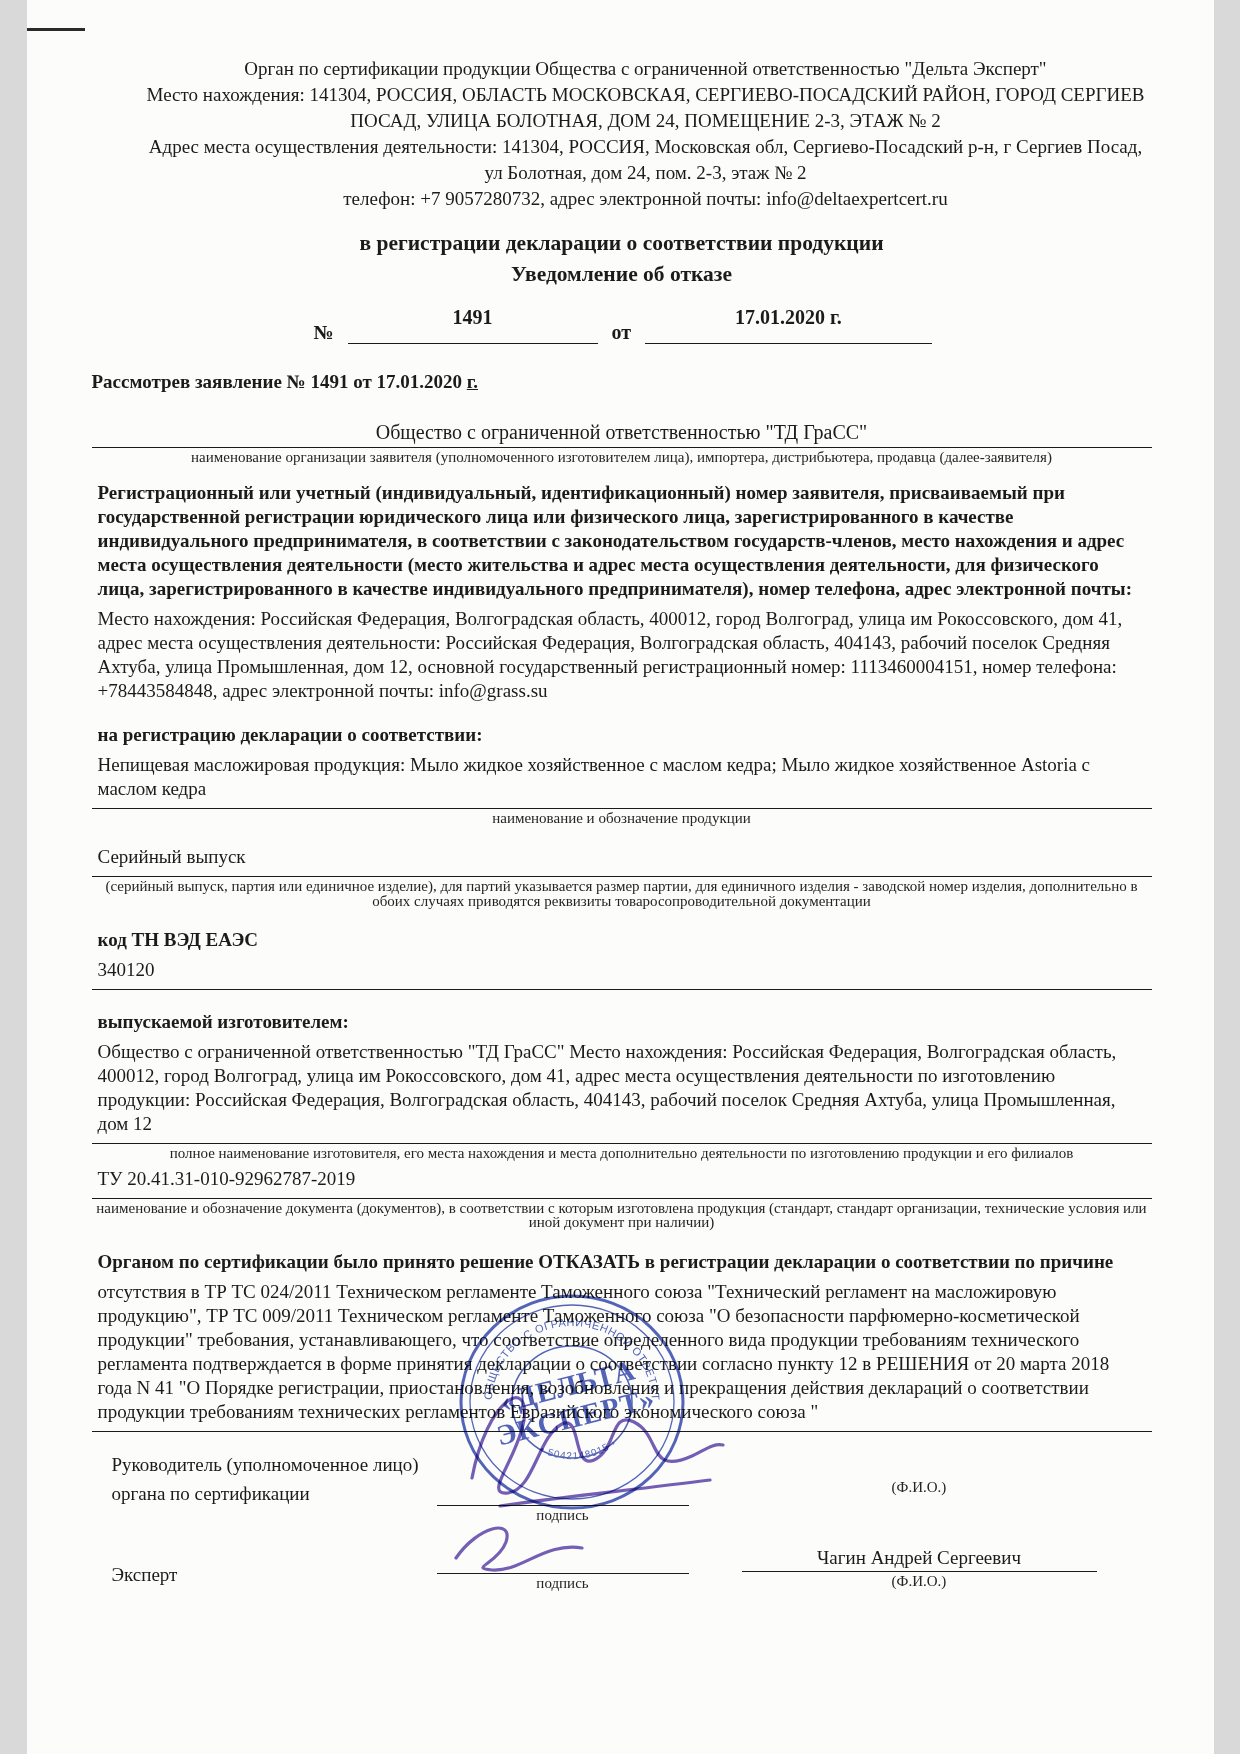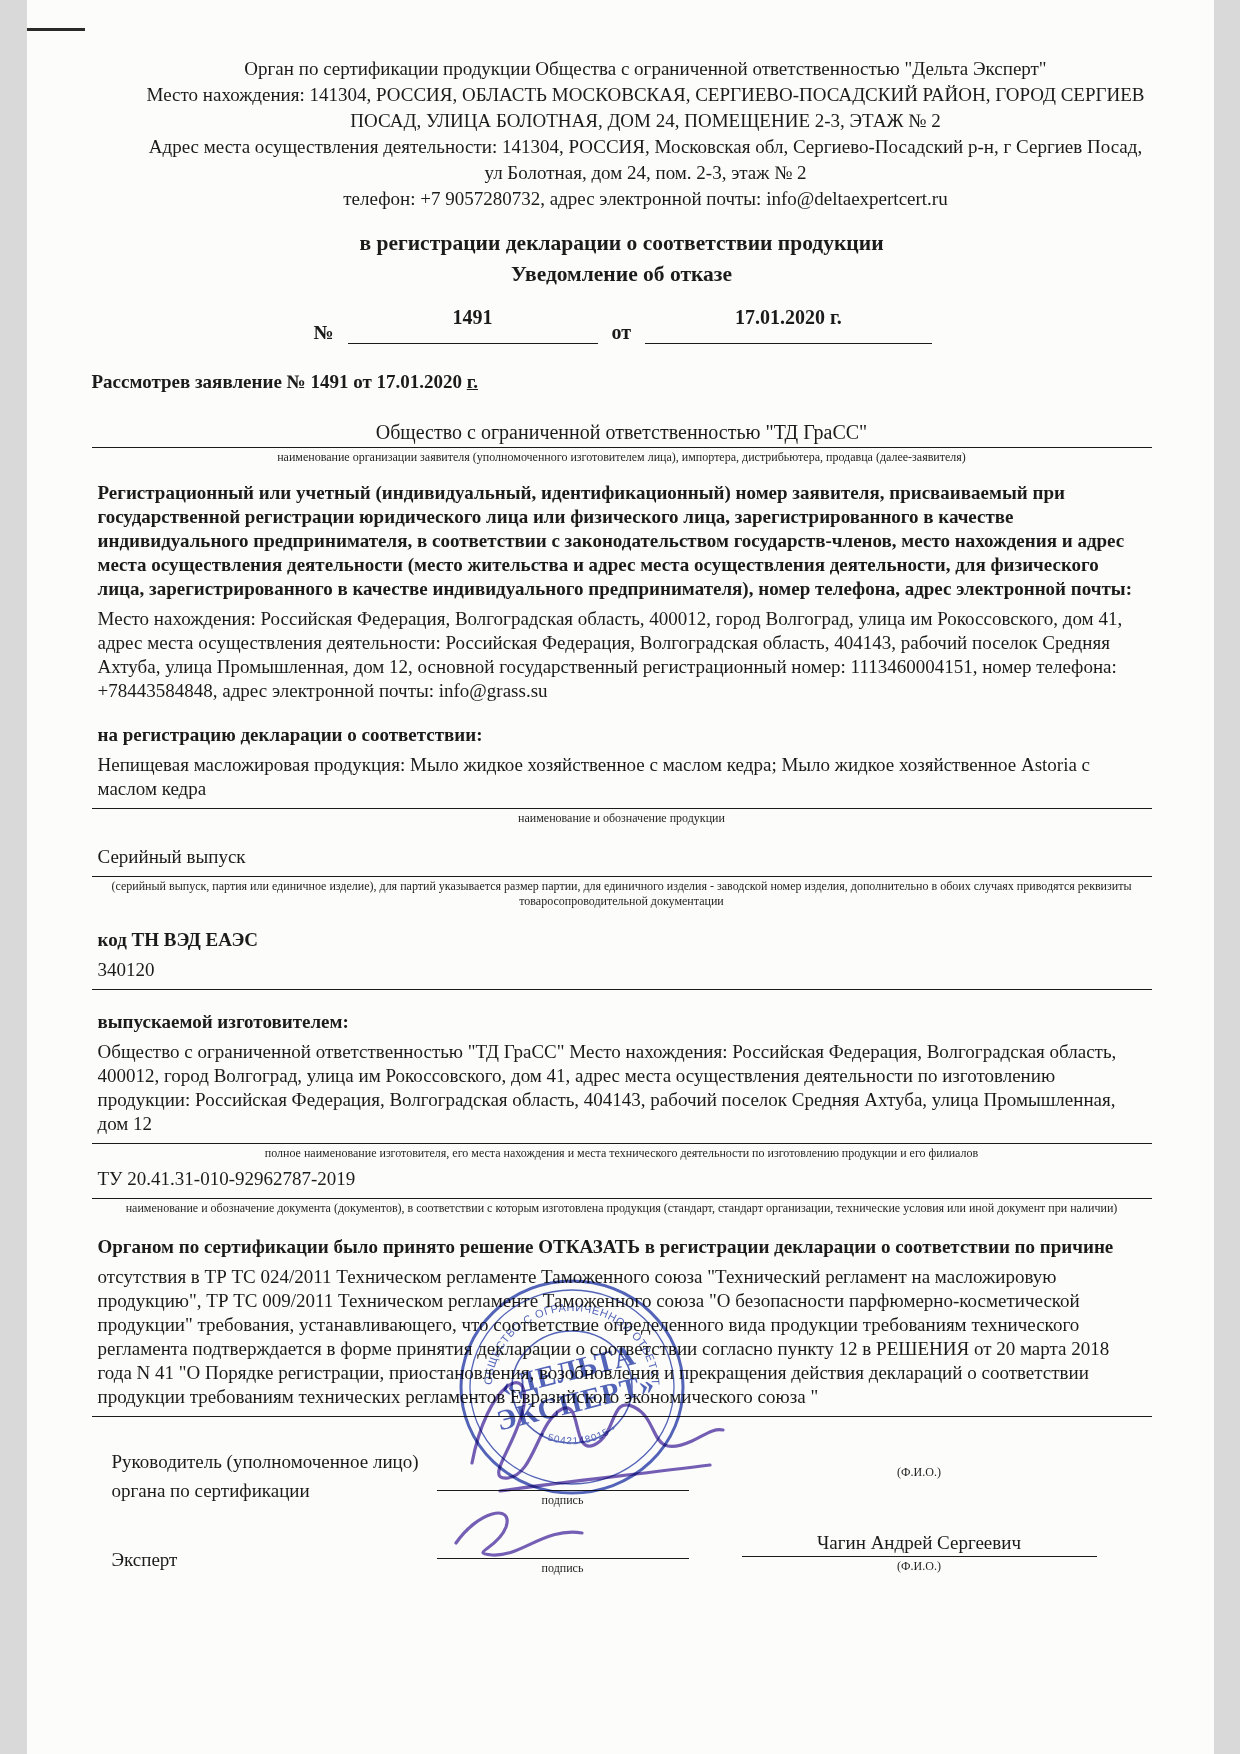--- a/index.html
+++ b/index.html
@@ -16,28 +16,28 @@
   .num-row{display:flex;align-items:flex-end;gap:14px;font-weight:bold;font-size:20px;
     margin:16px 220px 0 222px;}
   .field{border-bottom:1.8px solid #1b1b1b;text-align:center;padding-bottom:14px;}
   .f1{width:250px;}
   .f2{flex:1;}
   .reviewed{margin:24px 0 0 0;font-weight:bold;line-height:27px;}
   .u{text-decoration:underline;}
   .center-field{margin-top:24px;}
   .center-val{text-align:center;font-size:20px;line-height:27px;}
   .rule{border-bottom:1.7px solid #1b1b1b;height:1px;}
-  .caption{font-size:12px;line-height:14.5px;text-align:center;margin-top:2px;color:#242424;}
+  .caption{font-size:15px;line-height:14.5px;text-align:center;margin-top:2px;color:#242424;}
   .para{margin:6px;line-height:24px;}
   .bold{font-weight:bold;}
   .mt1{margin-top:16px;}
   .mt2{margin-top:20px;}
   .sig-block{position:relative;margin-top:16px;height:210px;}
   .sig-label{position:absolute;left:20px;line-height:29px;}
-  .lbl1{top:14px;}
+  .lbl1{top:2px;}
   .lbl2{top:112px;}
   .fld{position:absolute;text-align:center;}
   .fld .ln{border-bottom:1.7px solid #1b1b1b;height:26px;box-sizing:border-box;}
   .fld .nm{border-bottom:1.7px solid #1b1b1b;height:26px;box-sizing:border-box;line-height:24px;}
   .mid1{left:345px;top:32px;width:252px;}
   .mid2{left:345px;top:100px;width:252px;}
   .right1{left:650px;top:30px;width:355px;}
   .right2{left:650px;top:98px;width:355px;}
   .stamp-wrap{position:absolute;left:362px;top:-159px;width:236px;height:226px;
     mix-blend-mode:multiply;opacity:.92;pointer-events:none;}
@@ -89,21 +89,21 @@
   <div class="rule"></div>
   <div class="caption">(серийный выпуск, партия или единичное изделие), для партий указывается размер партии, для единичного изделия - заводской номер изделия, дополнительно в обоих случаях приводятся реквизиты товаросопроводительной документации</div>
 
   <p class="para bold mt2">код ТН ВЭД ЕАЭС</p>
   <p class="para">340120</p>
   <div class="rule"></div>
 
   <p class="para bold mt2">выпускаемой изготовителем:</p>
   <p class="para">Общество с ограниченной ответственностью "ТД ГраСС" Место нахождения: Российская Федерация, Волгоградская область, 400012, город Волгоград, улица им Рокоссовского, дом 41, адрес места осуществления деятельности по изготовлению продукции: Российская Федерация, Волгоградская область, 404143, рабочий поселок Средняя Ахтуба, улица Промышленная, дом 12</p>
   <div class="rule"></div>
-  <div class="caption">полное наименование изготовителя, его места нахождения и места технического деятельности по изготовлению продукции и его филиалов</div>
+  <div class="caption">полное наименование изготовителя, его места нахождения и места дополнительно деятельности по изготовлению продукции и его филиалов</div>
 
   <p class="para">ТУ 20.41.31-010-92962787-2019</p>
   <div class="rule"></div>
   <div class="caption">наименование и обозначение документа (документов), в соответствии с которым изготовлена продукция (стандарт, стандарт организации, технические условия или иной документ при наличии)</div>
 
   <p class="para bold mt2">Органом по сертификации было принято решение ОТКАЗАТЬ в регистрации декларации о соответствии по причине</p>
   <p class="para">отсутствия в ТР ТС 024/2011 Техническом регламенте Таможенного союза "Технический регламент на масложировую продукцию", ТР ТС 009/2011 Техническом регламенте Таможенного союза "О безопасности парфюмерно-косметической продукции" требования, устанавливающего, что соответствие определенного вида продукции требованиям технического регламента подтверждается в форме принятия декларации о соответствии согласно пункту 12 в РЕШЕНИЯ от 20 марта 2018 года N 41 "О Порядке регистрации, приостановления, возобновления и прекращения действия деклараций о соответствии продукции требованиям технических регламентов Евразийского экономического союза "</p>
   <div class="rule"></div>
 
   <div class="sig-block">

